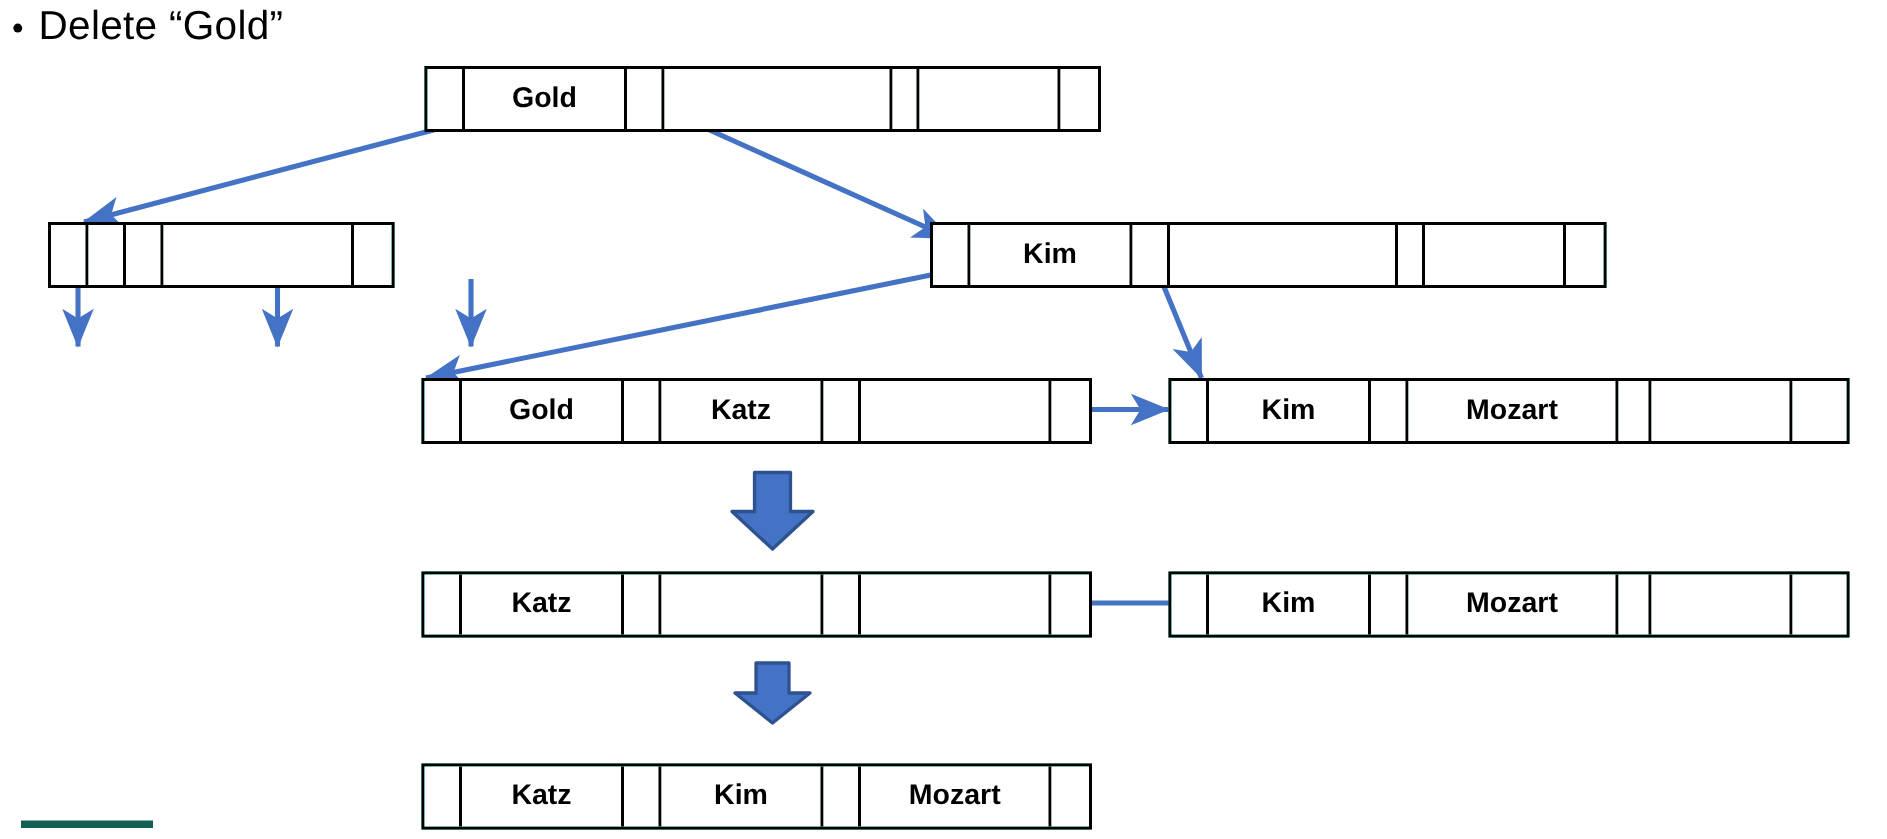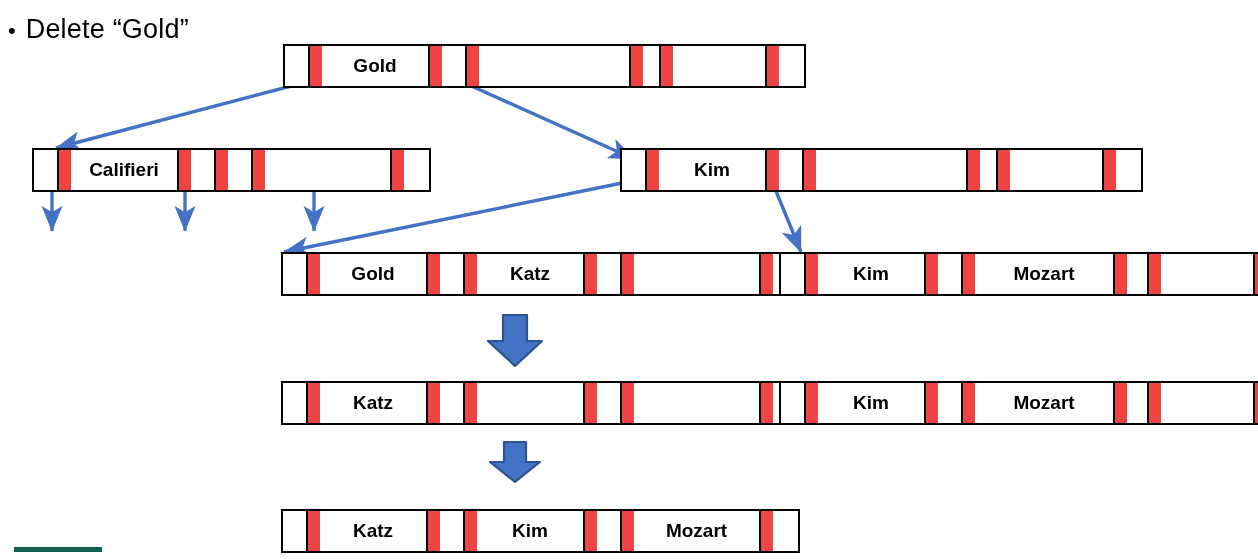--- a/index.html
+++ b/index.html
@@ -26,39 +26,37 @@
   #bullet-line .bullet-dot {
     font-size: 22px;
     line-height: 1;
     color: #000;
   }
   #bullet-line .bullet-text {
     font-size: 27px;
     color: #000;
     letter-spacing: 0.2px;
     white-space: nowrap;
-    margin-top: 12px;
   }
 
   
   #arrow-layer {
     position: absolute;
     left: 0; top: 0;
     width: 1258px; height: 559px;
     pointer-events: none;
   }
 
   
   .node {
     position: absolute;
     display: flex;
     border: 2.6px solid #000;
-    background: #ef4444;
+    background: #14b8a6;
     height: 44px;
-    gap: 12px;
   }
   .cell {
     border-right: 2.6px solid #000;
     height: 100%;
     display: flex;
     align-items: center;
     justify-content: center;
     font-weight: bold;
     font-size: 19px;
     color: #000;
@@ -118,21 +116,20 @@
   <div class="cell key">Gold</div>
   <div class="cell ptr"></div>
   <div class="cell empty" style="width:152px;"></div>
   <div class="cell ptr" style="width:18px;"></div>
   <div class="cell empty" style="width:94px;"></div>
   <div class="cell ptr"></div>
 </div>
 
 <div class="node" id="internal-left" style="left:32px; top:148px;">
   <div class="cell ptr"></div>
-  <div class="cell key">Califieri</div>
   <div class="cell ptr"></div>
   <div class="cell ptr"></div>
   <div class="cell empty" style="width:127px;"></div>
   <div class="cell ptr"></div>
 </div>
 
 <div class="node" id="internal-right" style="left:620px; top:148px;">
   <div class="cell ptr"></div>
   <div class="cell key">Kim</div>
   <div class="cell ptr"></div>

